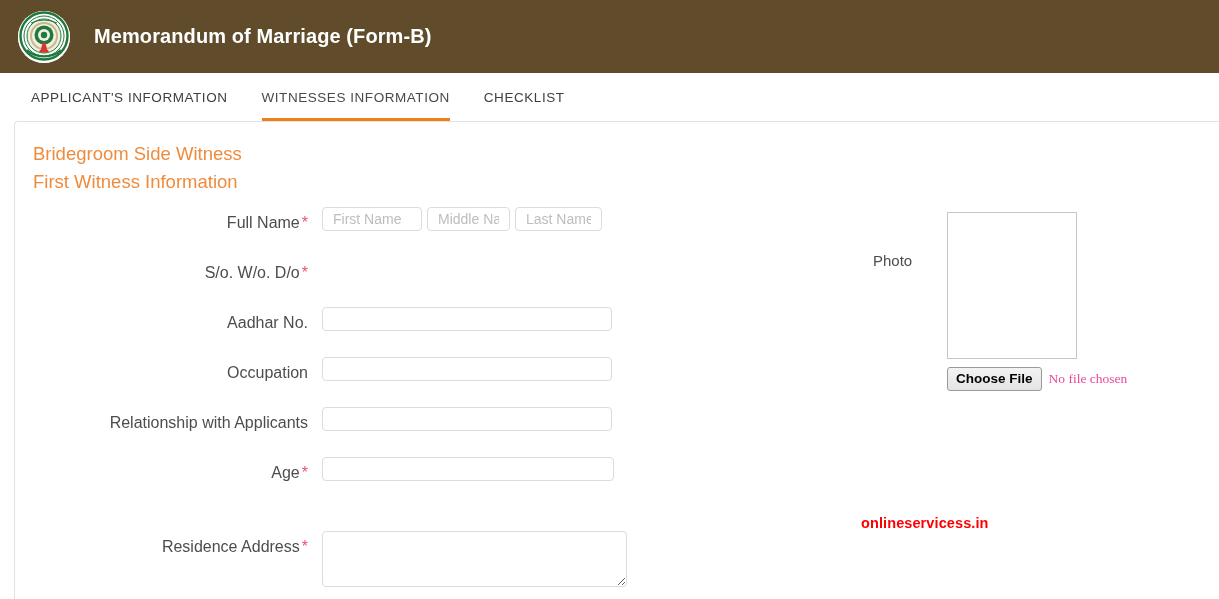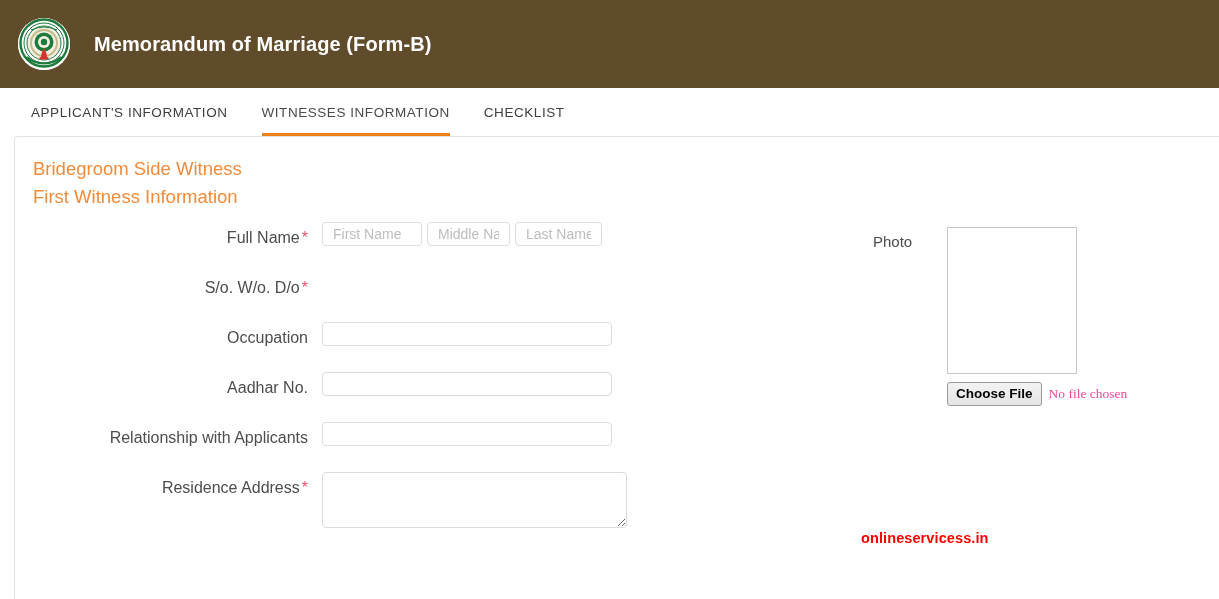--- a/index.html
+++ b/index.html
@@ -11,21 +11,21 @@
     width: 1219px;
     height: 599px;
     overflow: hidden;
     font-family: "Liberation Sans", sans-serif;
     color: #333333;
     -webkit-font-smoothing: antialiased;
   }
 
   
   .app-header {
-    height: 88px;
+    height: 73px;
     background: #604C2B;
     display: flex;
     align-items: center;
     padding: 0 0 0 18px;
     box-sizing: border-box;
   }
   .emblem {
     width: 52px;
     height: 52px;
     border-radius: 50%;
@@ -161,20 +161,21 @@
 
   
   .photo-row { display: flex; align-items: flex-start; }
   .photo-lbl {
     font-size: 15px;
     color: #4d4d4d;
     line-height: 20px;
     padding-top: 5px;
     width: 66px;
     flex: 0 0 66px;
+    margin-top: 34px;
   }
   .photo-stack { padding-left: 8px; }
   .photo-box {
     width: 130px;
     height: 147px;
     border: 1px solid #c6c6c6;
     background: #ffffff;
     box-sizing: border-box;
   }
   .file-line {
@@ -255,34 +256,38 @@
           <input class="ti name-mid" type="text" placeholder="Middle Name" style="">
           <input class="ti name-last" type="text" placeholder="Last Name" style="">
         </div>
       </div>
 
       <div class="row">
         <div class="lbl"><span>S/o. W/o. D/o</span><span class="req">*</span></div>
       </div>
 
       <div class="row">
+        <div class="lbl"><span>Aadhar No.</span></div>
+        <input class="ti w-aadhar" type="text" placeholder="" style="">
+      </div>
+
+      <div class="row">
         <div class="lbl"><span>Occupation</span></div>
         <input class="ti w-occ" type="text" placeholder="" style="">
       </div>
 
       <div class="row">
-        <div class="lbl"><span>Aadhar No.</span></div>
-        <input class="ti w-aadhar" type="text" placeholder="" style="">
-      </div>
-
-      <div class="row">
         <div class="lbl"><span>Relationship with Applicants</span></div>
         <input class="ti w-rel" type="text" placeholder="" style="">
       </div>
 
+      <div class="row" style="margin-bottom:42px;">
+        <div class="lbl"><span>Age</span><span class="req">*</span></div>
+        <input class="ti w-age" type="text" placeholder="" style="">
+      </div>
 
       <div class="row tall">
         <div class="lbl tallrow"><span>Residence Address</span><span class="req">*</span></div>
         <textarea class="ta" placeholder="" style=""></textarea>
       </div>
 
     </div>
 
     <div class="col-right">
       <div class="photo-row">

